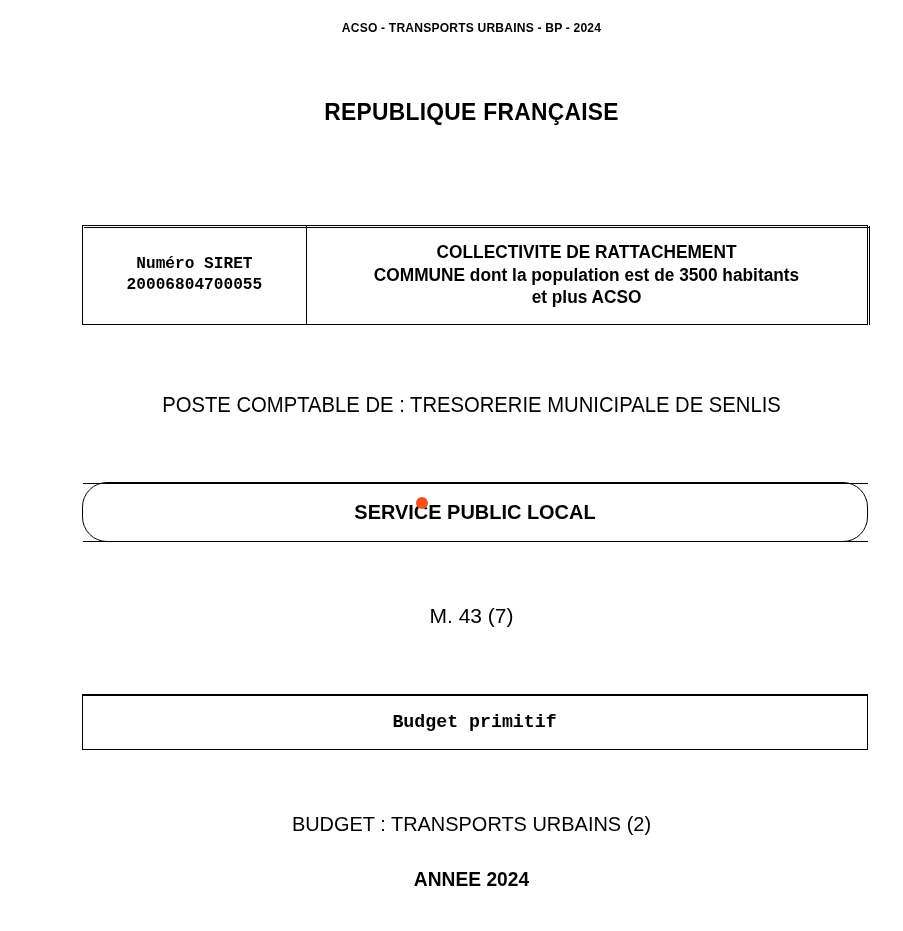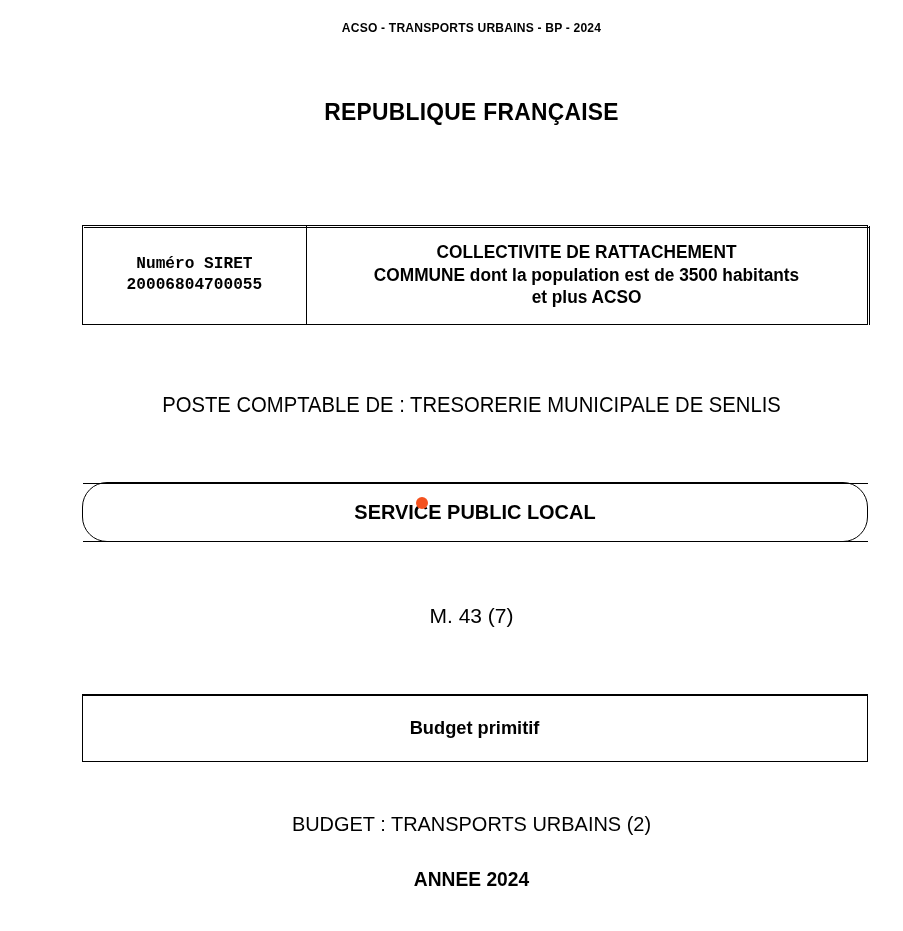--- a/index.html
+++ b/index.html
@@ -161,21 +161,22 @@
   }
 
   .box-service {
     top: 482px;
     height: 60px;
     border-radius: 25px;
   }
 
   .box-budget {
     top: 694px;
-    height: 68px;
+    height: 56px;
+    font-family: Liberation Mono, monospace;
   }
 
   .box-label {
     font-size: 21px;
     font-weight: bold;
     transform: scaleX(0.95);
   }
 
   .box-label-budget {
     font-size: 19px;

